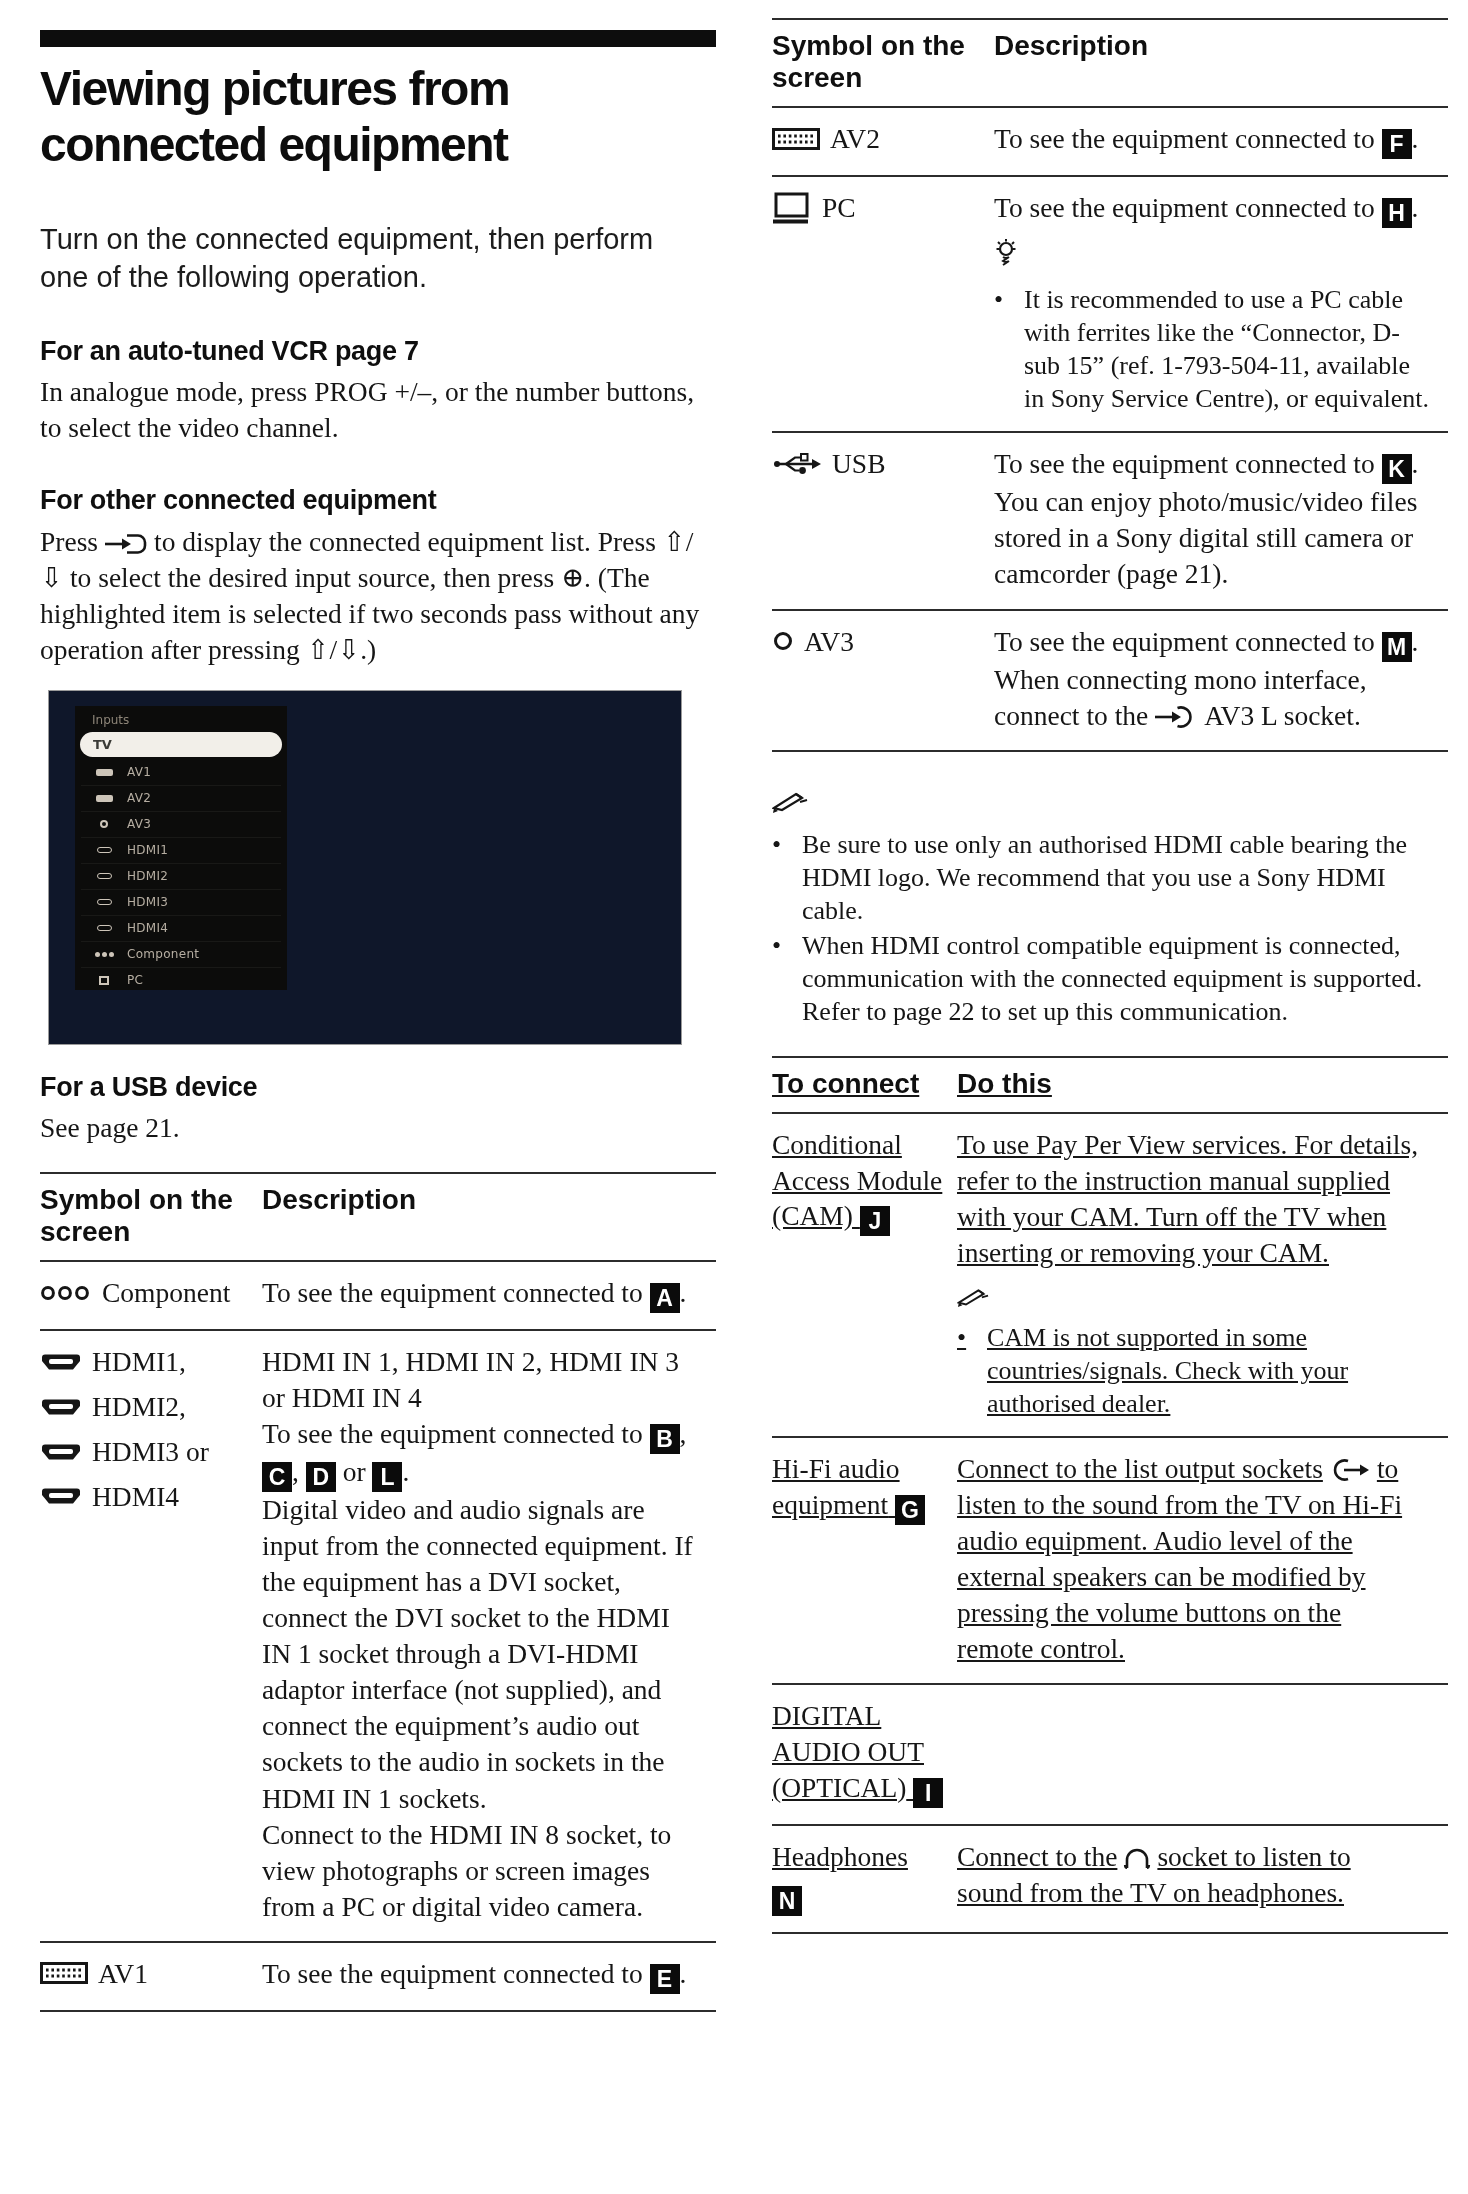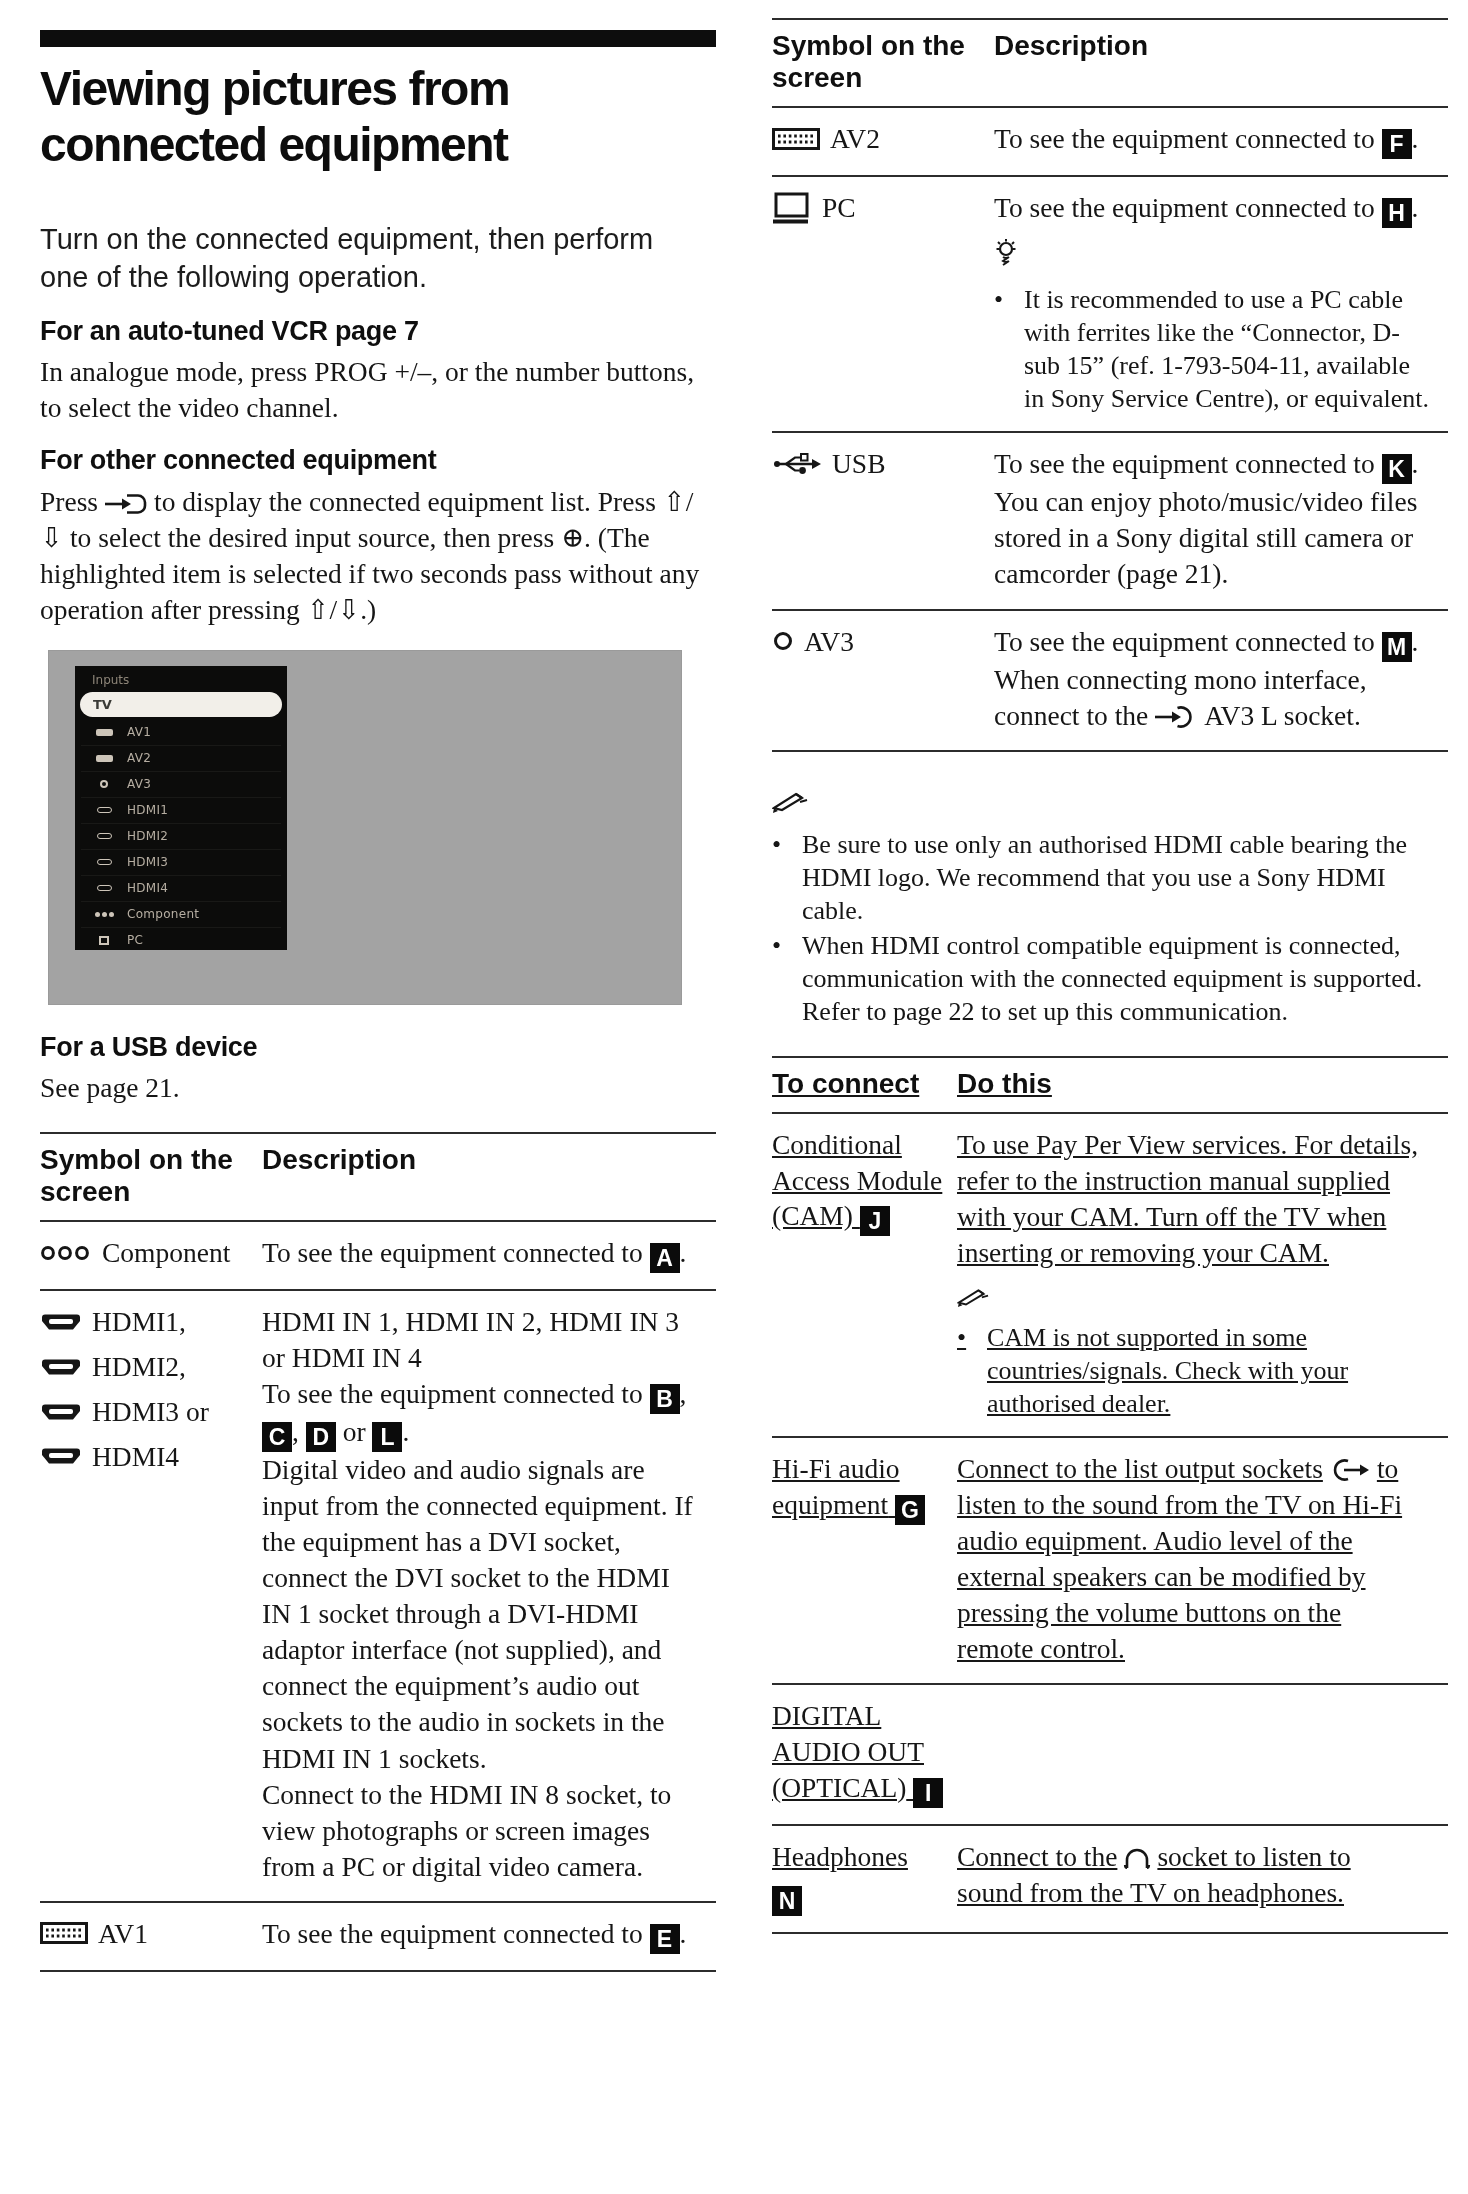--- a/index.html
+++ b/index.html
@@ -18,21 +18,21 @@
     margin-top:14px; font-family:"Liberation Sans","DejaVu Sans",sans-serif;
     font-weight:bold; font-size:48px; line-height:1.17; letter-spacing:-1.5px; color:#0d0d0d;
   }
   .page-title span { display:block; }
   .intro {
     margin-top:48px; max-width:640px;
     font-family:"Liberation Sans","DejaVu Sans",sans-serif;
     font-size:29px; line-height:1.3; color:#1c1c1c;
   }
   .subhead {
-    margin-top:18px; font-family:"Liberation Sans","DejaVu Sans",sans-serif;
+    margin-top:38px; font-family:"Liberation Sans","DejaVu Sans",sans-serif;
     font-weight:bold; font-size:27px; line-height:1.2; color:#0f0f0f; letter-spacing:-0.3px;
   }
   .body-serif { margin-top:7px; font-size:27.5px; line-height:1.31; }
 
   
   .letter-box {
     display:inline-block; min-width:30px; height:30px; padding:0 2px; box-sizing:border-box;
     background:#0b0b0b; color:#ffffff; text-align:center;
     font-family:"Liberation Sans","DejaVu Sans",sans-serif; font-weight:bold;
     font-size:23px; line-height:30px; vertical-align:-4px;
@@ -62,21 +62,21 @@
 
   
   .notes-block { margin-top:36px; }
   .notes-list { margin-top:10px; font-size:26px; line-height:1.27; }
   .notes-list .bullet + .bullet { margin-top:2px; }
   .connect-table { margin-top:28px;text-decoration:underline; }
 
   
   .osd {
     position:relative; width:634px; height:355px; margin:22px 0 26px 8px;
-    background:#a3a3a3; border:1px solid #9a9a9a; box-sizing:border-box;
+    background:#0f172a; border:1px solid #9a9a9a; box-sizing:border-box;
   }
   .osd-panel {
     position:absolute; left:26px; top:15px; width:212px; height:284px;
     background:#0c0c0b; font-family:"DejaVu Sans",sans-serif;
   }
   .osd-title { padding:7px 0 3px 17px; font-size:12px; color:#8d8578; }
   .osd-selected {
     margin:2px 5px 3px 5px; height:25px; border-radius:13px; background:#f2efe9;
     color:#3a3a36; font-size:13px; line-height:25px; padding-left:13px; font-weight:bold;
   }

